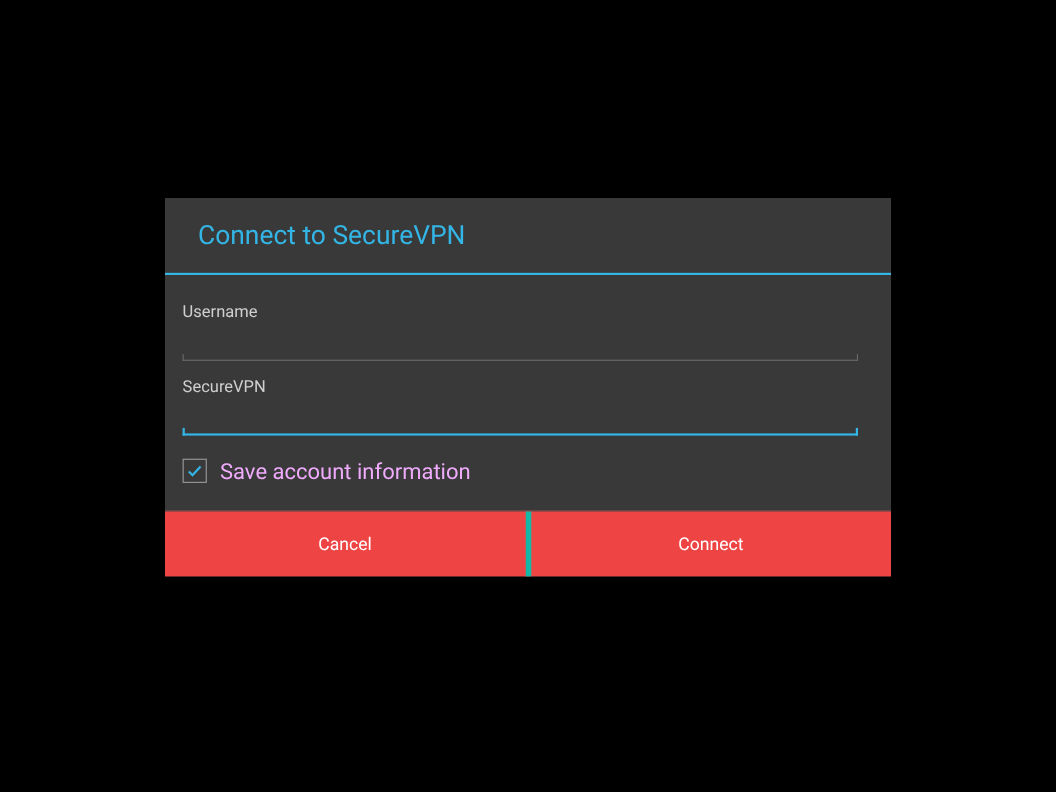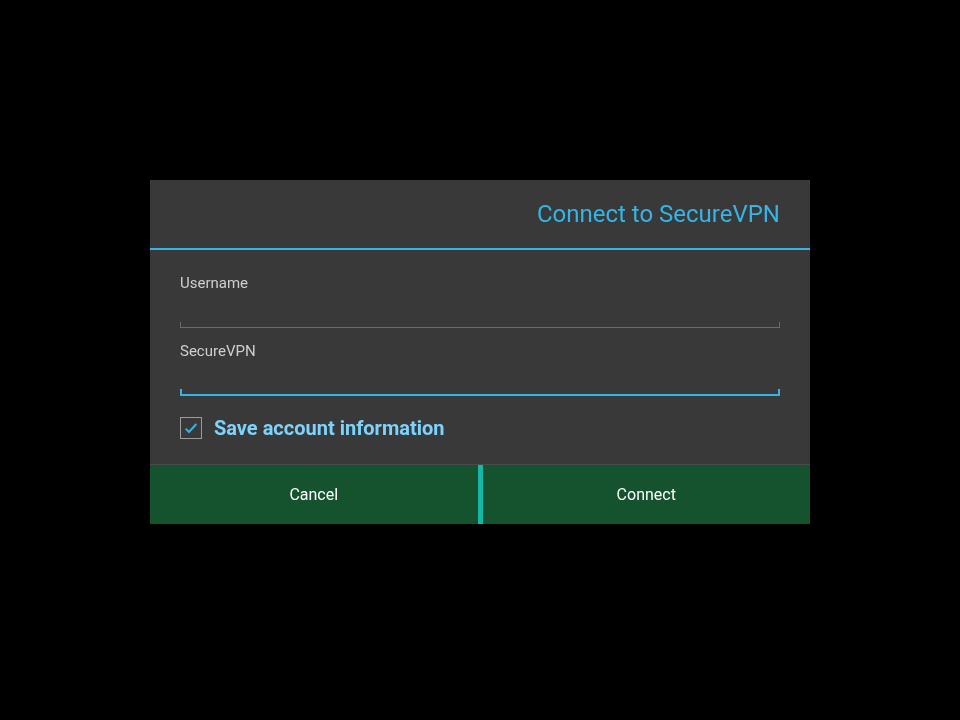--- a/index.html
+++ b/index.html
@@ -23,29 +23,28 @@
     top: 180px;
     width: 660px;
     background: #393939;
     box-shadow: 0 2px 6px rgba(0,0,0,0.5);
   }
   .dialog-title {
     padding: 20px 30px 20px 30px;
     font-size: 24px;
     font-weight: 400;
     color: #33b5e5;
-    text-align: right;
   }
   .title-divider {
     height: 2px;
     background: #33b5e5;
     margin: 0;
   }
   .content {
-    padding: 14px 30px 18px 30px;
+    padding: 14px 30px 18px 16px;
   }
   .field-label {
     font-size: 15px;
     color: #cfcfcf;
     margin-top: 10px;
     margin-bottom: 6px;
   }
   .input-wrap {
     position: relative;
     margin-top: 6px;
@@ -115,27 +114,27 @@
     justify-content: center;
     margin-right: 12px;
   }
   .checkbox svg {
     width: 16px;
     height: 16px;
     display: block;
   }
   .checkbox-label {
     font-size: 20px;
-    color: #7dd3fc;
-    font-weight: 700;
+    color: #f0abfc;
+    font-weight: 400;
   }
   .button-bar {
     display: flex;
     border-top: 1px solid #4a4a4a;
-    background: #14532d;
+    background: #ef4444;
   }
   .dlg-button {
     flex: 1;
     text-align: center;
     padding: 20px 0;
     font-size: 16px;
     color: #ffffff;
     cursor: pointer;
     user-select: none;
   }

